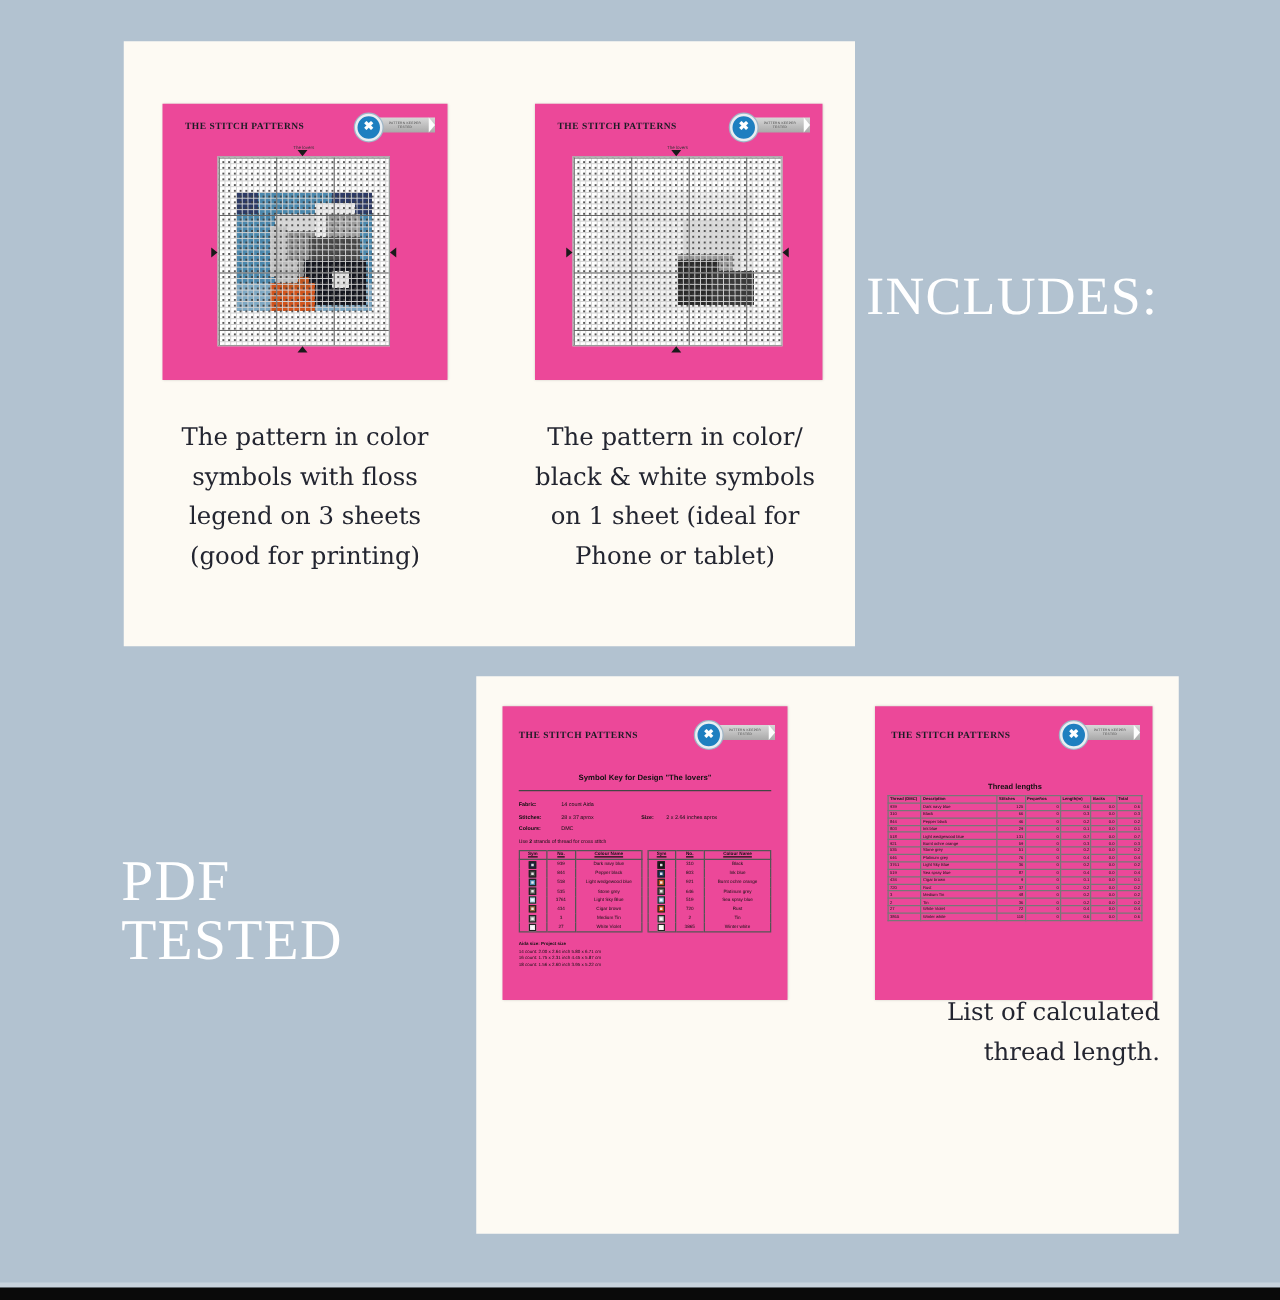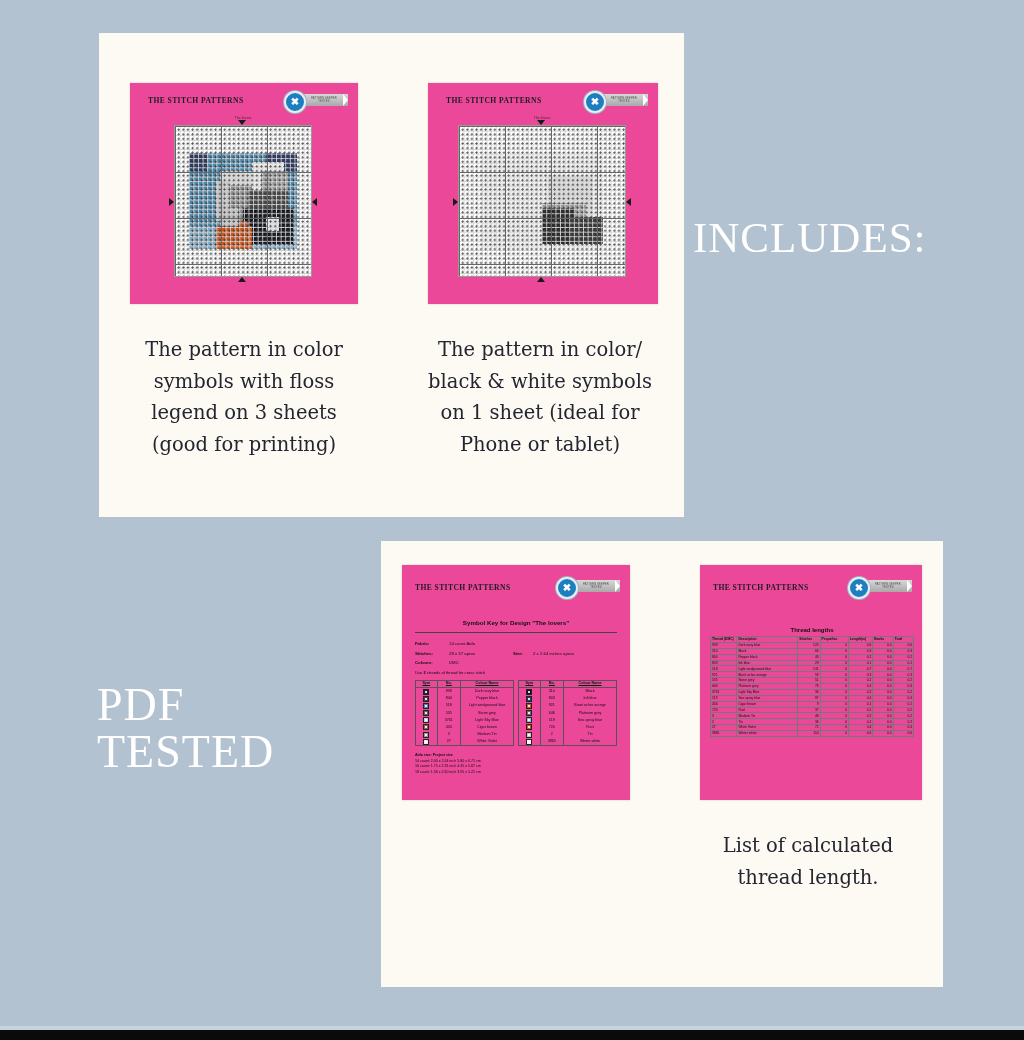--- a/index.html
+++ b/index.html
@@ -32,21 +32,21 @@
 
   
   .caption{
     position:absolute;text-align:center;color:#232530;
     font-family:"DejaVu Serif", serif;
     font-size:19.5px;line-height:1.62;font-weight:400;
   }
   #cap-1{left:128px;top:334px;width:232px;}
   #cap-2{left:416px;top:334px;width:248px;text-align:center;}
   #cap-3{left:404px;top:826px;width:224px;}
-  #cap-4{left:688px;top:830px;width:240px;}
+  #cap-4{left:688px;top:794px;width:240px;text-align:right;}
 
   
   .sheet{position:absolute;background:#ec4899;box-shadow:0 0 2px rgba(0,0,0,.18);}
   #sheet-color{left:130px;top:83px;width:228px;height:221px;}
   #sheet-bw{left:428px;top:83px;width:230px;height:221px;}
   #sheet-key{left:402px;top:565px;width:228px;height:235px;}
   #sheet-threads{left:700px;top:565px;width:222px;height:235px;}
   .sheet-title{
     position:absolute;color:#1b1b24;
     font-family:"Liberation Serif", serif;

